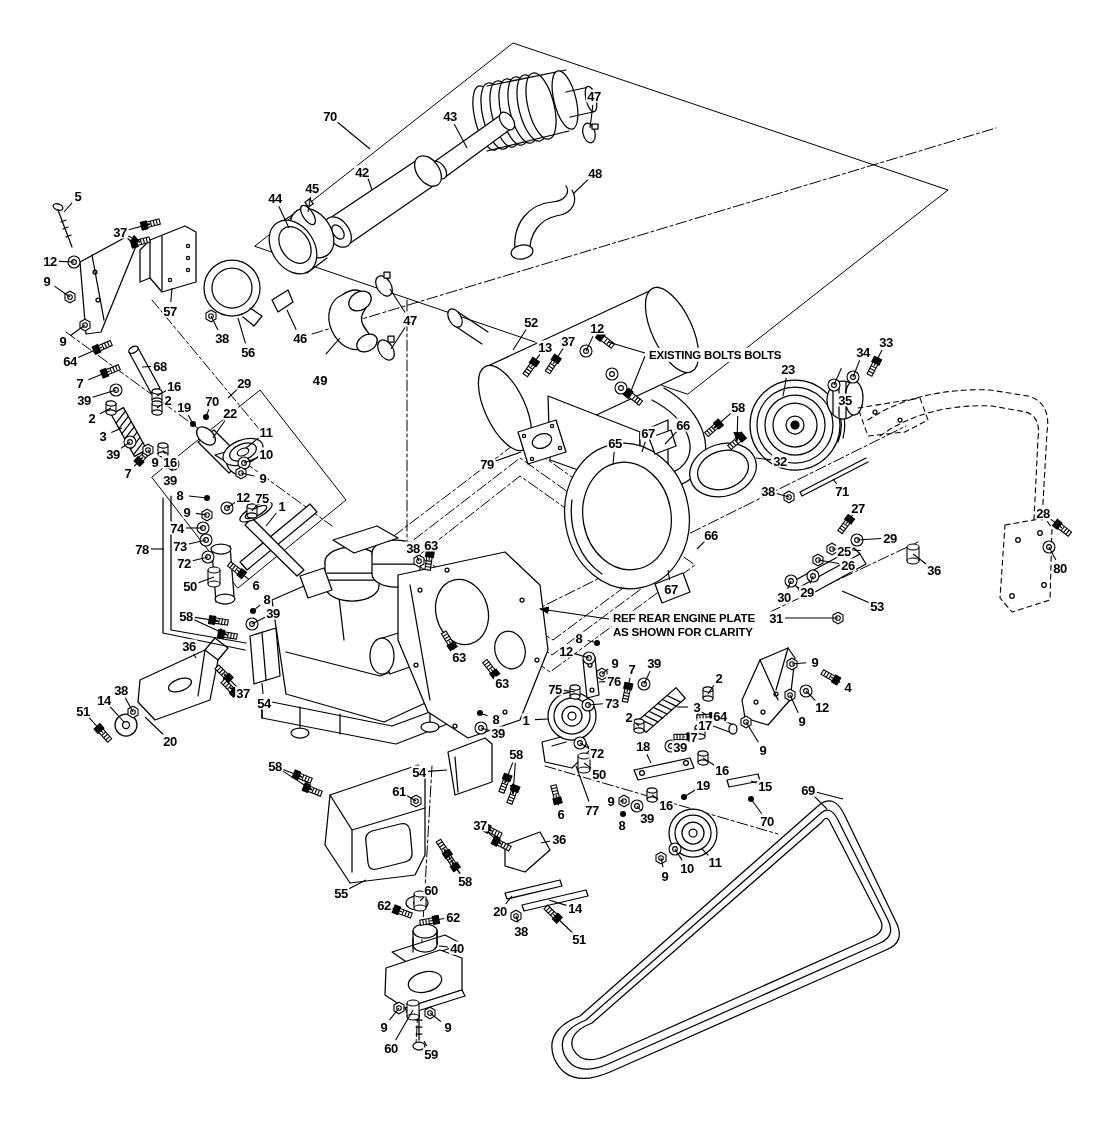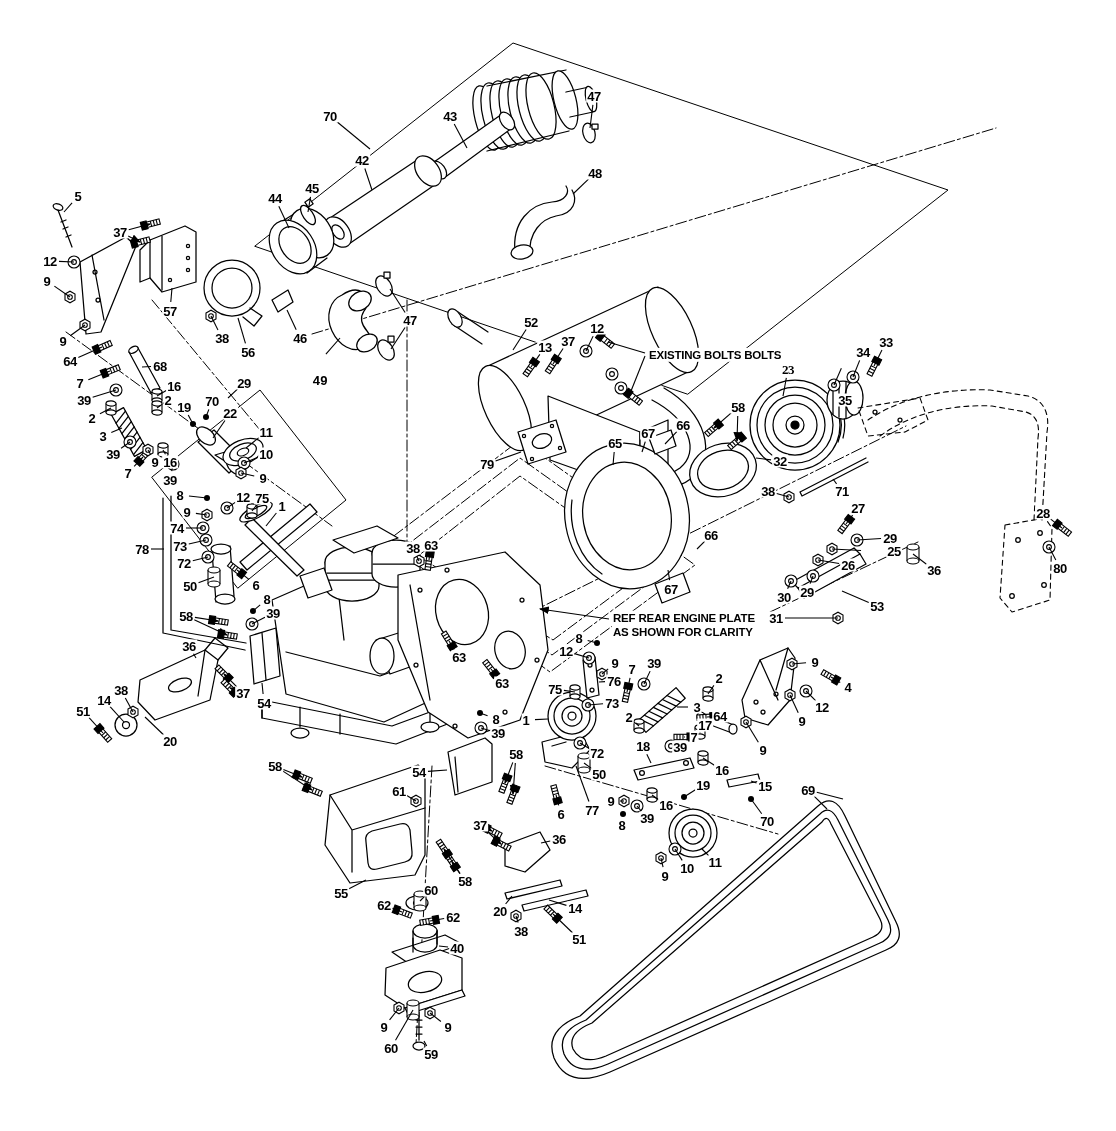--- a/index.html
+++ b/index.html
@@ -615,21 +615,21 @@
         <line x1="426.7331015926848" y1="1046.0757601007003" x2="424" y2="1041"></line>
         <line x1="645" y1="353" x2="608" y2="342"></line>
         <line x1="645" y1="356" x2="631" y2="391"></line>
         <line x1="609" y1="619" x2="540" y2="609" marker-end="url(#arr)"></line>
       </g>
 </svg>
 
 <div id="labels">
       <div class="co" style="left: 330px; top: 116px;">70</div>
       <div class="co" style="left: 450px; top: 116px;">43</div>
-      <div class="co" style="left: 362px; top: 160px;">42</div>
+      <div class="co" style="left: 362px; top: 172px;">42</div>
       <div class="co" style="left: 312px; top: 188px;">45</div>
       <div class="co" style="left: 275px; top: 198px;">44</div>
       <div class="co" style="left: 594px; top: 96px;">47</div>
       <div class="co" style="left: 595px; top: 173px;">48</div>
       <div class="co" style="left: 410px; top: 320px;">47</div>
       <div class="co" style="left: 320px; top: 381px; font-family: Liberation Mono, monospace;">49</div>
       <div class="co" style="left: 300px; top: 338px;">46</div>
       <div class="co" style="left: 248px; top: 352px;">56</div>
       <div class="co" style="left: 222px; top: 338px;">38</div>
       <div class="co" style="left: 170px; top: 311px;">57</div>
@@ -678,34 +678,34 @@
       <div class="co" style="left: 83px; top: 711px;">51</div>
       <div class="co" style="left: 170px; top: 741px;">20</div>
       <div class="co" style="left: 243px; top: 693px;">37</div>
       <div class="co" style="left: 264px; top: 703px;">54</div>
       <div class="co" style="left: 275px; top: 766px;">58</div>
       <div class="co" style="left: 531px; top: 322px;">52</div>
       <div class="co" style="left: 545px; top: 347px;">13</div>
       <div class="co" style="left: 568px; top: 341px;">37</div>
       <div class="co" style="left: 597px; top: 328px;">12</div>
       <div class="co" style="left: 487px; top: 464px;">79</div>
-      <div class="co" style="left: 788px; top: 369px; font-family: Liberation Serif, serif;">23</div>
+      <div class="co" style="left: 788px; top: 369px;">23</div>
       <div class="co" style="left: 845px; top: 360px; margin-top: 40px;">35</div>
       <div class="co" style="left: 863px; top: 352px;">34</div>
       <div class="co" style="left: 886px; top: 342px;">33</div>
       <div class="co" style="left: 738px; top: 407px;">58</div>
       <div class="co" style="left: 648px; top: 433px;">67</div>
       <div class="co" style="left: 683px; top: 425px;">66</div>
       <div class="co" style="left: 615px; top: 443px;">65</div>
       <div class="co" style="left: 780px; top: 461px;">32</div>
       <div class="co" style="left: 768px; top: 491px;">38</div>
       <div class="co" style="left: 842px; top: 491px;">71</div>
       <div class="co" style="left: 858px; top: 508px;">27</div>
       <div class="co" style="left: 890px; top: 538px;">29</div>
-      <div class="co" style="left: 894px; top: 551px;">25</div>
+      <div class="co" style="left: 844px; top: 551px;">25</div>
       <div class="co" style="left: 848px; top: 565px;">26</div>
       <div class="co" style="left: 934px; top: 570px;">36</div>
       <div class="co" style="left: 784px; top: 597px;">30</div>
       <div class="co" style="left: 807px; top: 592px;">29</div>
       <div class="co" style="left: 877px; top: 606px;">53</div>
       <div class="co" style="left: 776px; top: 618px;">31</div>
       <div class="co" style="left: 1043px; top: 513px;">28</div>
       <div class="co" style="left: 1060px; top: 568px;">80</div>
       <div class="co" style="left: 711px; top: 535px;">66</div>
       <div class="co" style="left: 671px; top: 589px;">67</div>

